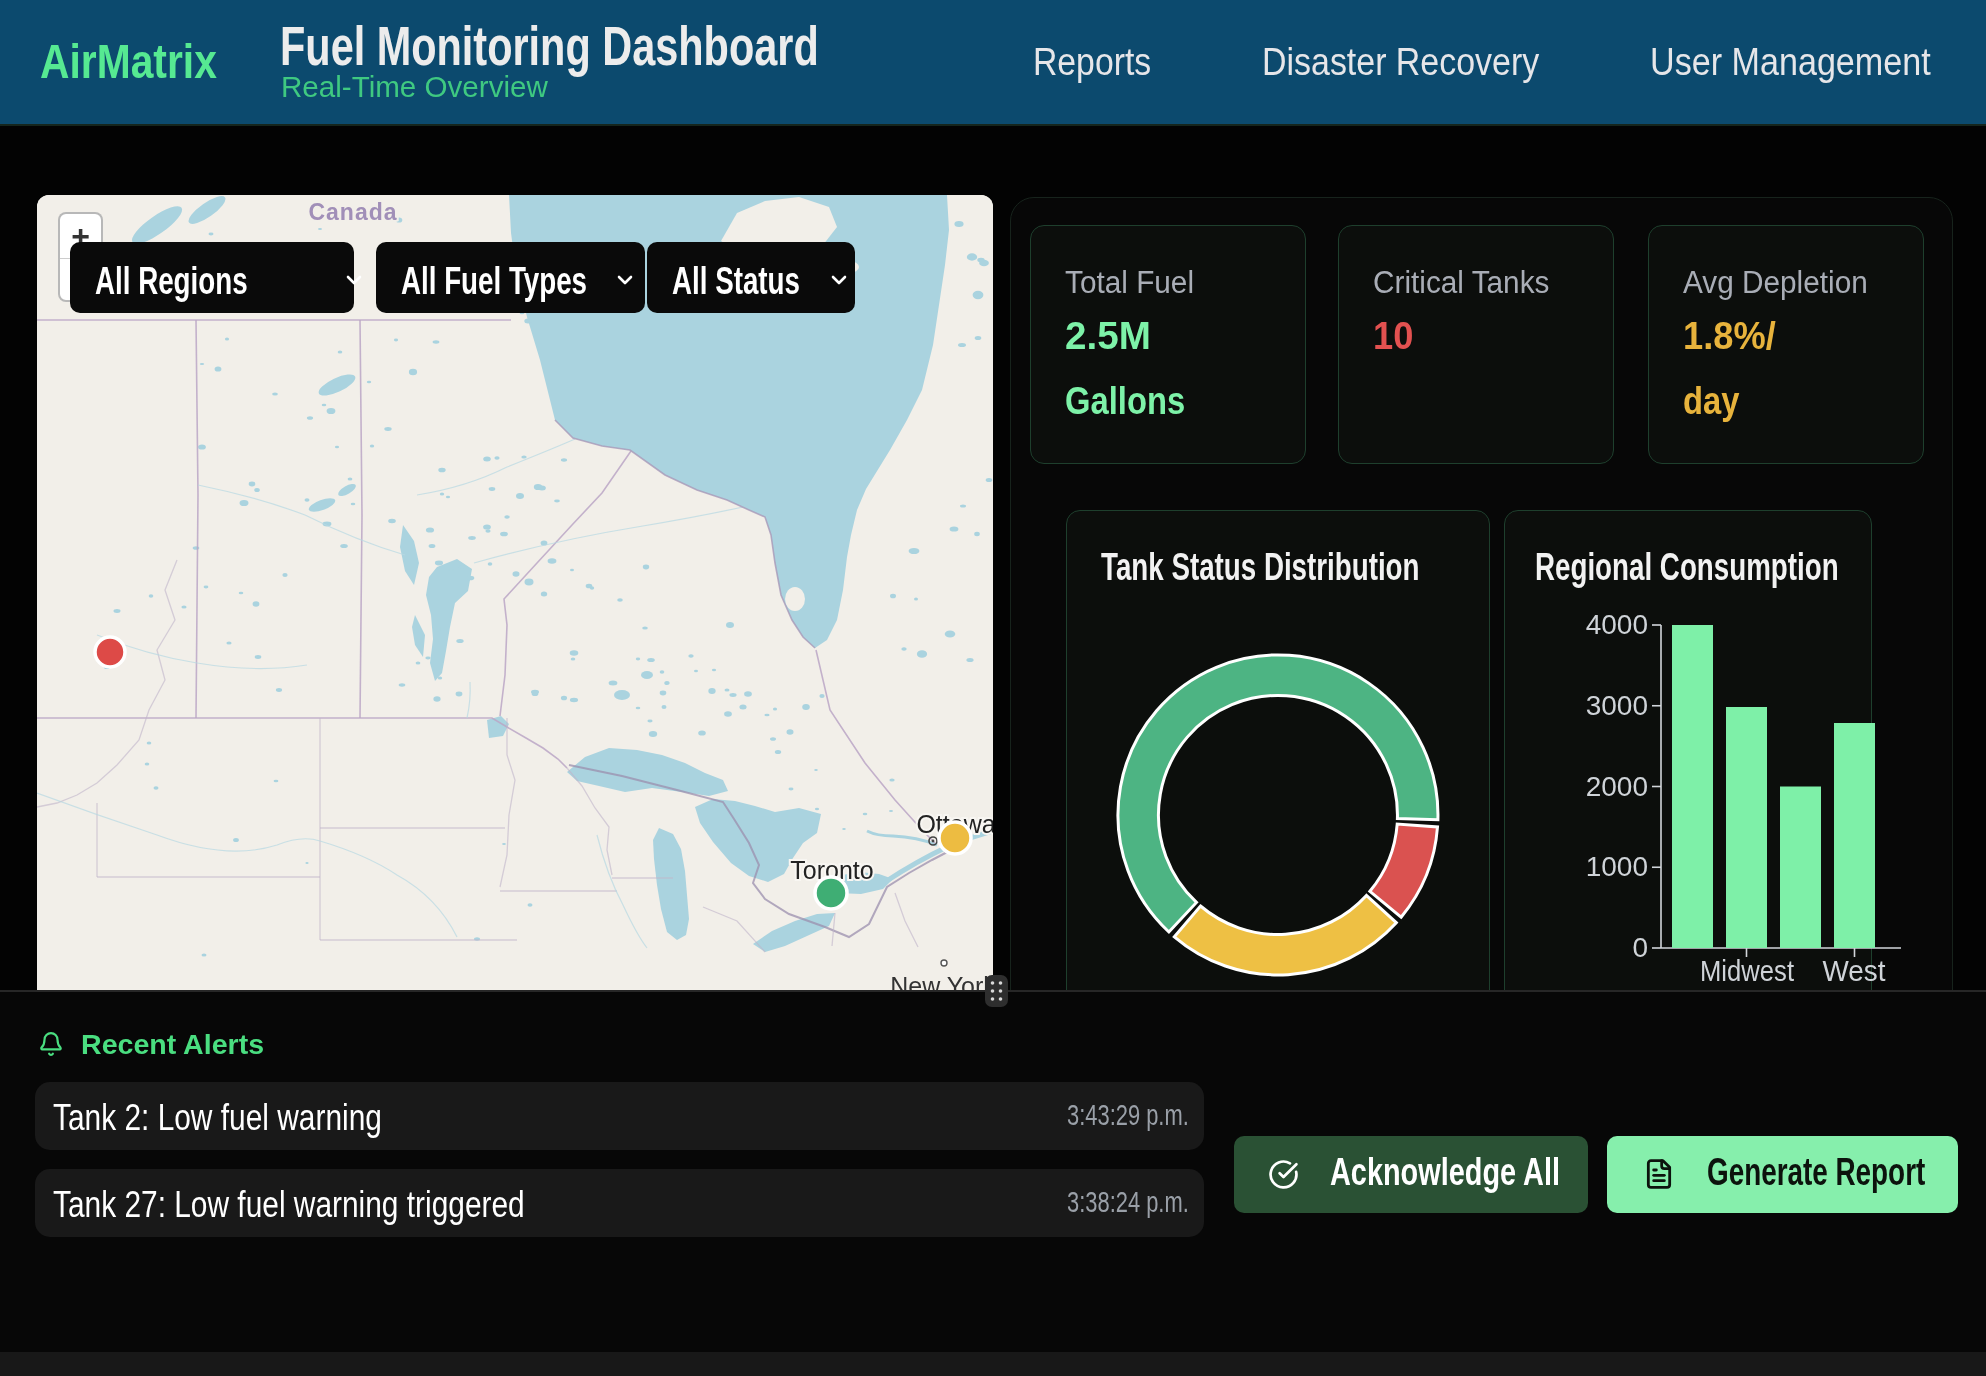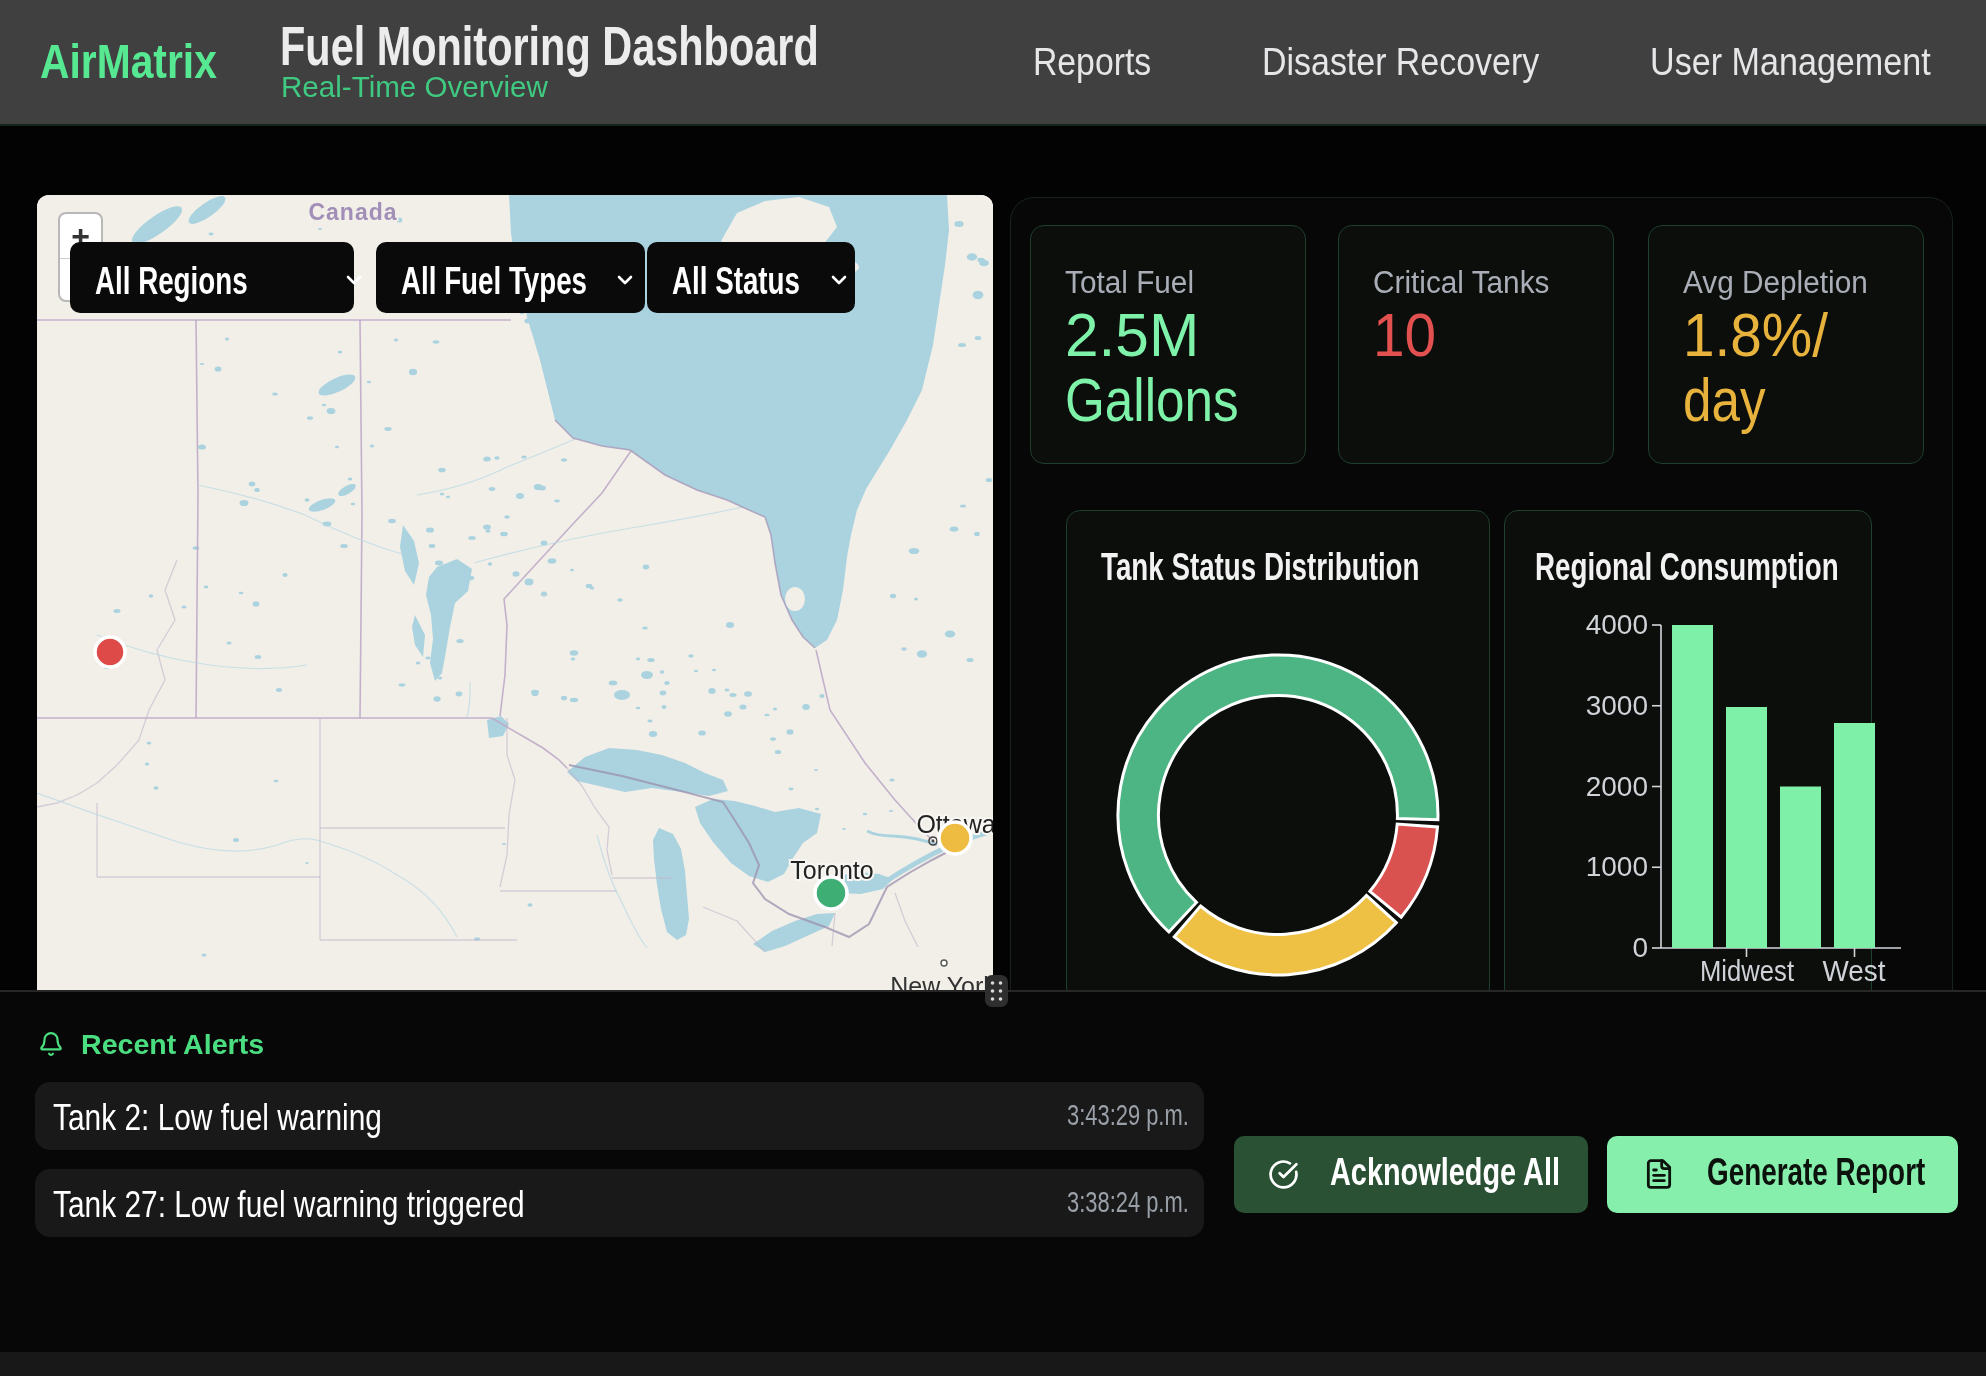--- a/index.html
+++ b/index.html
@@ -1,34 +1,34 @@
 <!DOCTYPE html>
 <html><head><meta charset="utf-8">
 <style>
 *{margin:0;padding:0;box-sizing:border-box}
 html,body{width:1986px;height:1376px;background:#181818;font-family:"Liberation Sans",sans-serif;overflow:hidden}
 #app{position:absolute;left:0;top:0;width:1986px;height:1352px;background:#030303}
-header{position:absolute;left:0;top:0;width:1986px;height:126px;background:#404040;border-bottom:2px solid #15251c}
+header{position:absolute;left:0;top:0;width:1986px;height:126px;background:#0c4a6e;border-bottom:2px solid #15251c}
 .logo{position:absolute;left:40px;top:34px;font-size:48px;font-weight:bold;color:#56e992;transform:scaleX(.85);transform-origin:0 0;white-space:nowrap}
 .htitle{position:absolute;left:280px;top:13px;font-size:56px;font-weight:bold;color:#ececec;transform:scaleX(.74);transform-origin:0 0;white-space:nowrap}
 .hsub{position:absolute;left:281px;top:71px;font-size:29px;font-weight:500;color:#3fc981;transform:scaleX(1.02);transform-origin:0 0;white-space:nowrap}
 .nav{position:absolute;top:40px;font-size:39px;font-weight:400;color:#e6e6e9;transform:scaleX(.87);transform-origin:0 0;white-space:nowrap}
 #top{position:absolute;left:0;top:128px;width:1986px;height:862px;overflow:hidden}
 #map{position:absolute;left:37px;top:67px;width:956px;height:795px;border-radius:12px 12px 0 0;overflow:hidden;background:#f2efe9}
 .zoomctl{position:absolute;left:21px;top:17px;width:45px;height:90px;background:#fff;border:2px solid rgba(0,0,0,.28);border-radius:8px;z-index:5}
 .zoomctl .zline{position:absolute;left:0;top:44px;width:100%;height:1px;background:#ccc}
 .zplus{position:absolute;left:0;top:2px;width:41px;height:40px;color:#333;font-size:32px;font-weight:bold;text-align:center;line-height:40px}
 .zminus{position:absolute;left:0;top:46px;width:41px;height:40px;color:#333;font-size:34px;font-weight:bold;text-align:center;line-height:38px}
 .pill{position:absolute;top:47px;height:71px;background:#0a0a0a;border-radius:10px;z-index:6;color:#fff}
 .pill span{position:absolute;left:25px;top:18px;font-size:38px;font-weight:600;transform:scaleX(.73);transform-origin:0 0;white-space:nowrap}
 .pill svg{position:absolute;top:26px}
 #panel{position:absolute;left:1010px;top:69px;width:943px;height:840px;background:#070707;border:1.5px solid #17231c;border-radius:24px}
 .scard{position:absolute;width:276px;height:239px;background:#0c0e0c;border:1.5px solid #1e3f2d;border-radius:14px}
 .slabel{position:absolute;left:34px;top:39px;font-size:31px;font-weight:500;color:#a9adb6;transform:scaleX(.96);transform-origin:0 0;white-space:nowrap}
-.sval{position:absolute;left:34px;top:77px;font-size:61px;font-weight:normal;line-height:65px}
+.sval{position:absolute;left:34px;top:77px;font-size:39px;font-weight:bold;line-height:65px}
 .sval span{display:inline-block;transform-origin:0 0;white-space:nowrap}
 .ccard{position:absolute;height:560px;background:#0c0e0c;border:1.5px solid #1e3f2d;border-radius:14px}
 .ctitle{position:absolute;left:34px;top:35px;font-size:38px;font-weight:bold;color:#f2f2f2;transform:scaleX(.73);transform-origin:0 0;white-space:nowrap}
 #divider{position:absolute;left:0;top:990px;width:1986px;height:2px;background:#272727}
 #grip{position:absolute;left:985px;top:975px;width:23px;height:32px;background:#2e2e2e;border-radius:7px;z-index:9}
 #alerts{position:absolute;left:0;top:992px;width:1986px;height:360px;background:#070707}
 .arow{position:absolute;left:35px;width:1169px;height:68px;background:#191919;border-radius:15px}
 .atext{position:absolute;left:18px;top:15px;font-size:36px;font-weight:500;color:#fff;transform:scaleX(.83);transform-origin:0 0;white-space:nowrap}
 .atime{position:absolute;right:15px;top:16px;font-size:30px;font-weight:400;color:#9aa0a8;transform:scaleX(.73);transform-origin:100% 0;white-space:nowrap}
 .btn{position:absolute;top:144px;height:77px;border-radius:10px}

